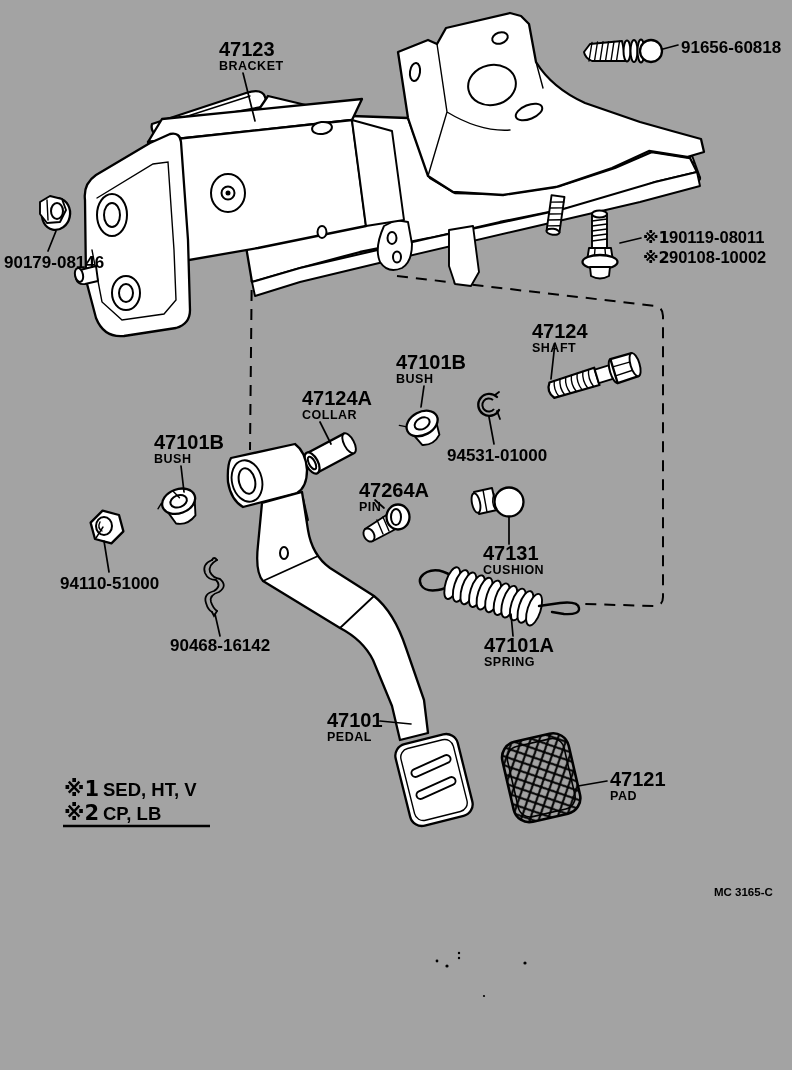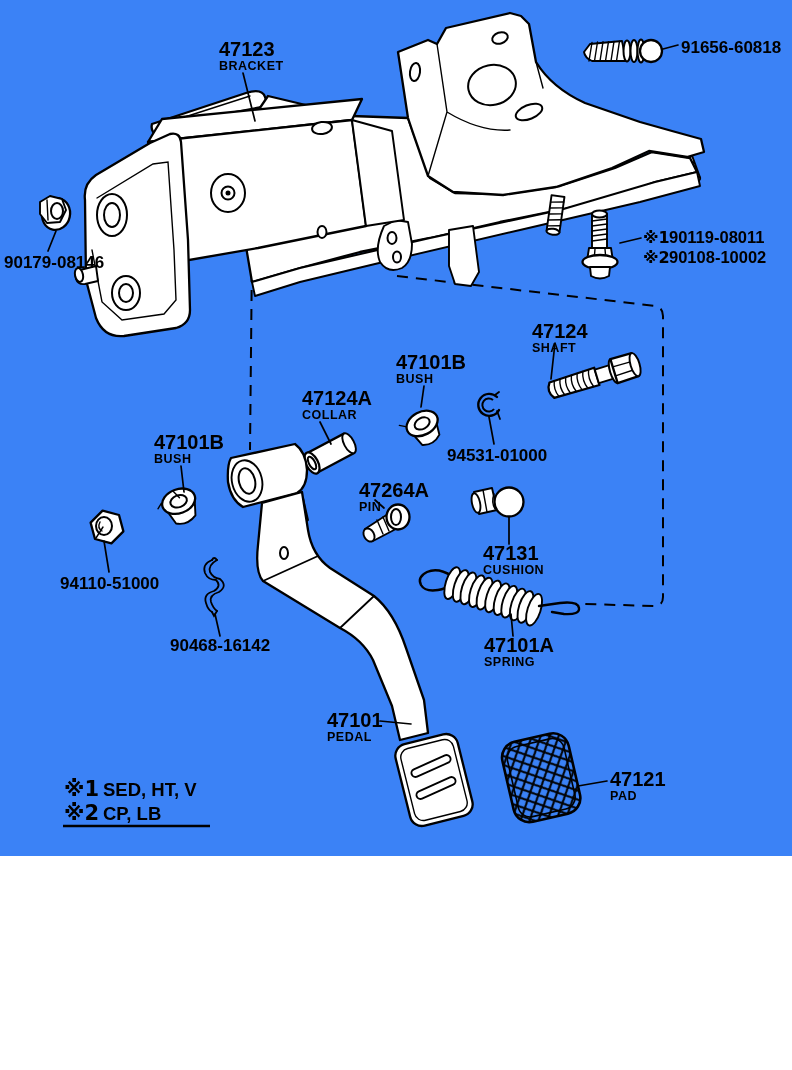--- a/index.html
+++ b/index.html
@@ -1,16 +1,16 @@
 <!DOCTYPE html>
 <html><head>
 <meta charset="utf-8">
 <style>
   html,body{margin:0;padding:0;background:#fff;}
-  .stage{width:792px;height:856px;position:relative;background:#3b82f6;overflow:hidden;}
+  .stage{width:792px;height:1070px;position:relative;background:#a3a3a3;overflow:hidden;}
   svg{display:block;}
   text{fill:#000;}
   .outline{fill:#fff;stroke:#000;stroke-width:2.3;stroke-linejoin:round;stroke-linecap:round;}
   .outline2{fill:#fff;stroke:#000;stroke-width:1.9;stroke-linejoin:round;stroke-linecap:round;}
   .hole{fill:#fff;stroke:#000;stroke-width:2;}
   .ring{fill:none;stroke:#000;stroke-width:2;}
   .line{fill:none;stroke:#000;stroke-width:1.8;stroke-linecap:round;}
   .thin{fill:none;stroke:#000;stroke-width:1.4;stroke-linecap:round;}
   .thick{fill:none;stroke:#000;stroke-width:2.4;stroke-linecap:round;}
   .leader{fill:none;stroke:#000;stroke-width:1.7;stroke-linecap:round;}

